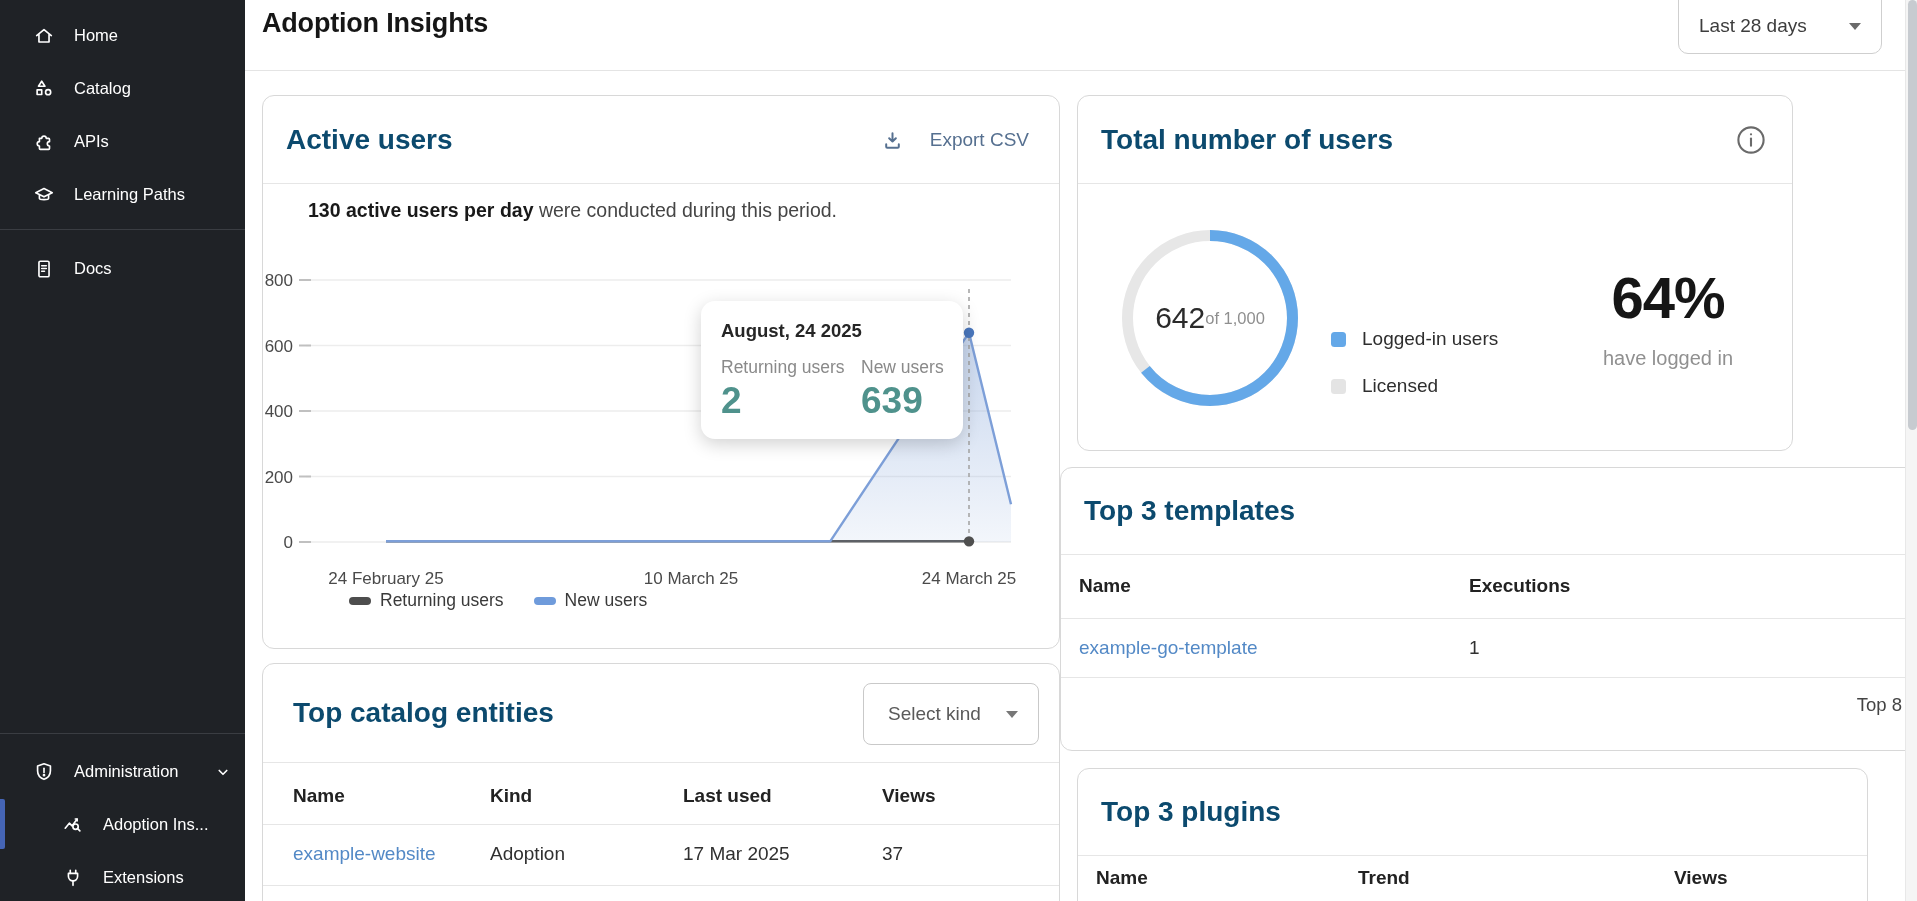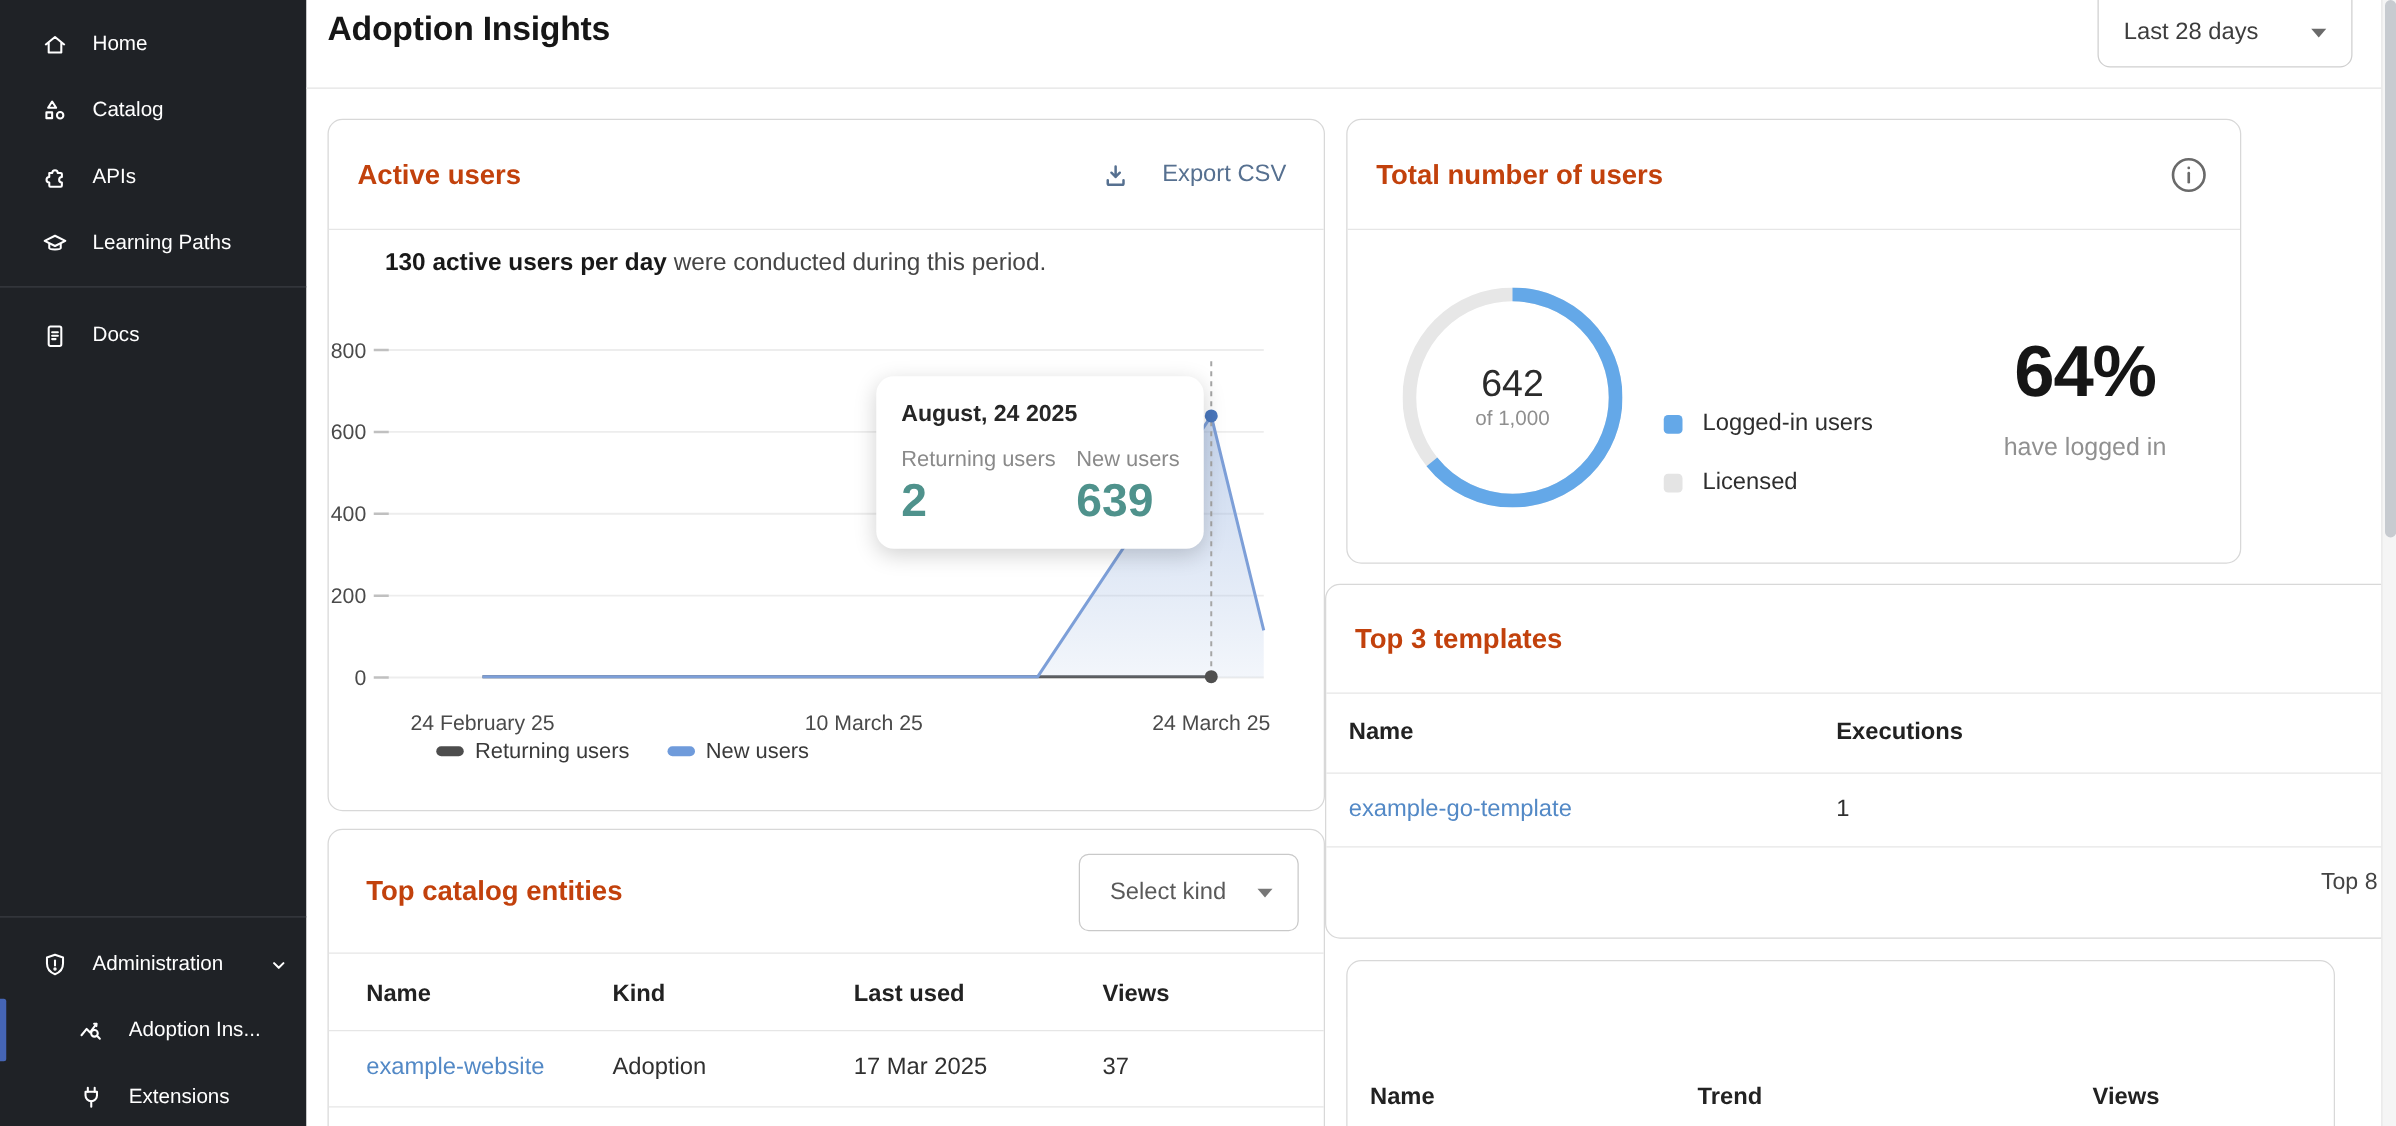--- a/index.html
+++ b/index.html
@@ -49,21 +49,21 @@
     border-left: 6px solid transparent; border-right: 6px solid transparent;
     border-top: 7px solid #6a6a6a;
   }
   .header-divider { position: absolute; left: 245px; right: 0; top: 70px; height: 1px; background: #e4e4e4; }
   
   .card {
     position: absolute; background: #fff;
     border: 1px solid #d8d8d8; border-radius: 12px;
   }
   .card-header { border-bottom: 1px solid #e6e6e6; position: relative; }
-  .card-title { font-size: 22px; font-weight: 700; color: #c2410c; }
+  .card-title { font-size: 28px; font-weight: 700; color: #0c4a6e; }
   #card-active   { left: 262px;  top: 95px;  width: 798px; height: 554px; }
   #card-total    { left: 1077px; top: 95px;  width: 716px; height: 356px; }
   #card-templates{ left: 1060px; top: 467px; width: 931px; height: 284px; }
   #card-catalog  { left: 262px;  top: 663px; width: 798px; height: 270px; }
   #card-plugins  { left: 1077px; top: 768px; width: 791px; height: 200px; }
   .h88 { height: 88px; } .h87 { height: 87px; } .h99 { height: 99px; }
   .card-header .card-title { position: absolute; left: 23px; top: 50%; transform: translateY(-50%); }
   #card-catalog .card-title { left: 30px; }
   
   .export-btn {
@@ -87,21 +87,21 @@
   .tooltip-col1 { width: 140px; }
   .tt-label { font-size: 17.5px; color: #8a8a8a; }
   .tt-value { font-size: 37px; font-weight: 600; color: #4f928c; margin-top: 4px; line-height: 1; }
   
   .chart-legend { position: absolute; left: 86px; top: 494px; display: flex; gap: 30px; align-items: center; }
   .legend-item { display: flex; align-items: center; gap: 9px; font-size: 17.5px; color: #3a3a3a; }
   .legend-swatch { width: 22px; height: 8px; border-radius: 4px; }
   
   .donut-wrap { position: absolute; left: 44px; top: 134px; width: 176px; height: 176px; }
   .donut-center {
-    position: absolute; inset: 0; display: flex; flex-direction: column;
+    position: absolute; inset: 0; display: flex; flex-direction: row;
     align-items: center; justify-content: center;
   }
   .donut-num { font-size: 30px; color: #2b2b2b; line-height: 1.15; }
   .donut-sub { font-size: 16.5px; color: #8f8f8f; }
   .donut-legend { position: absolute; left: 253px; top: 184px; margin-top: 48px; }
   .donut-legend .row { display: flex; align-items: center; gap: 16px; margin-bottom: 25px; font-size: 19px; color: #2e2e2e; }
   .sq { width: 15px; height: 15px; border-radius: 3.5px; }
   .pct-block { position: absolute; left: 455px; top: 168px; width: 270px; text-align: center; }
   .pct-big { font-size: 58px; font-weight: 700; color: #161616; letter-spacing: -1px; }
   .pct-sub { font-size: 20px; color: #909090; margin-top: 16px; }
@@ -351,20 +351,23 @@
   <span class="cell hdr" style="left:619px; top:121px">Views</span>
   <div class="tdiv" style="top:160px"></div>
   <span class="cell link" style="left:30px;  top:179px">example-website</span>
   <span class="cell body" style="left:227px; top:179px">Adoption</span>
   <span class="cell body" style="left:420px; top:179px">17 Mar 2025</span>
   <span class="cell body" style="left:619px; top:179px">37</span>
   <div class="tdiv" style="top:221px"></div>
 </section>
 
 <section class="card" id="card-plugins">
+  <div class="card-header h87">
+    <span class="card-title">Top 3 plugins</span>
+  </div>
   <span class="cell hdr" style="left:18px;  top:98px">Name</span>
   <span class="cell hdr" style="left:280px; top:98px">Trend</span>
   <span class="cell hdr" style="left:596px; top:98px">Views</span>
 </section>
 
 <div class="scrollbar">
   <div class="scroll-thumb"></div>
 </div>
 
 </body></html>

